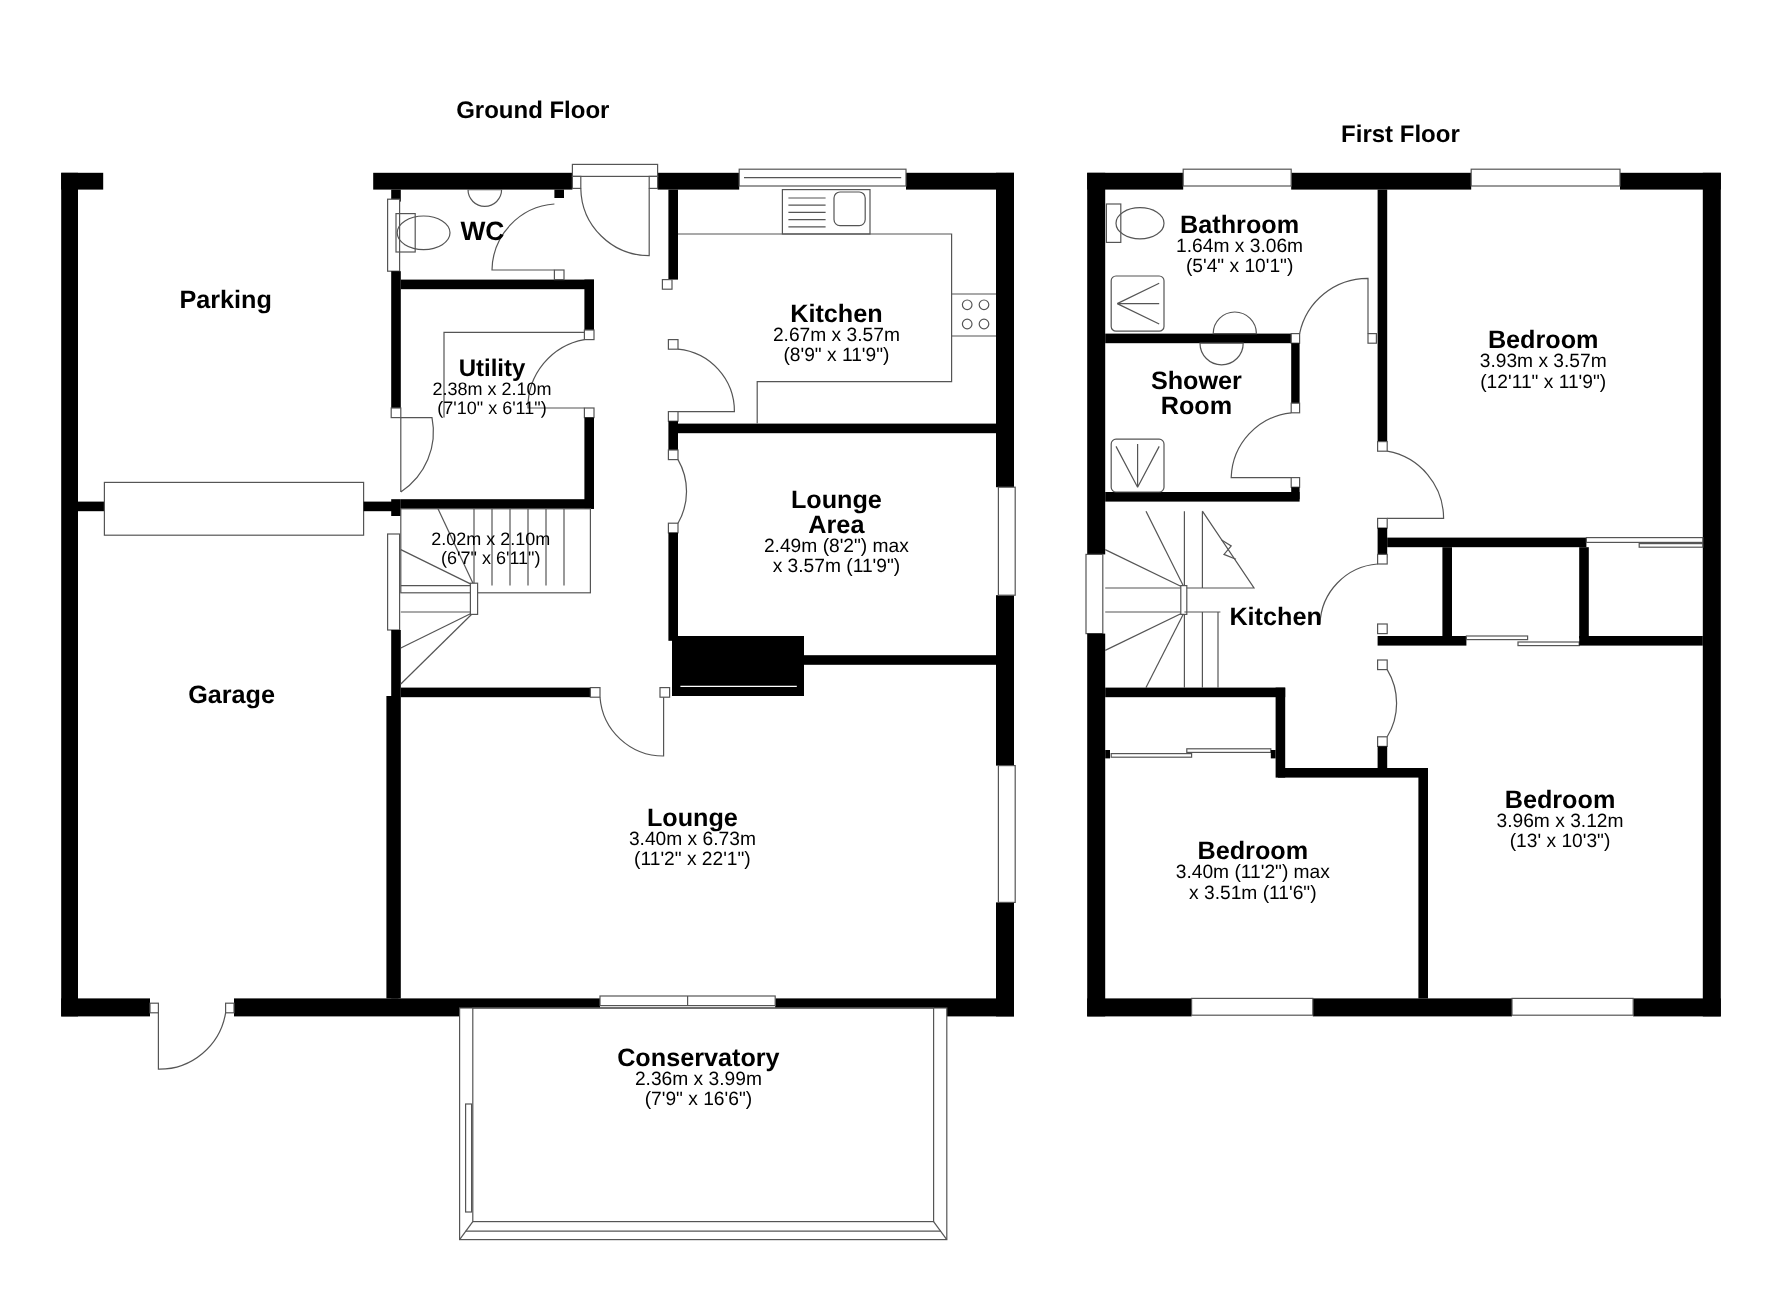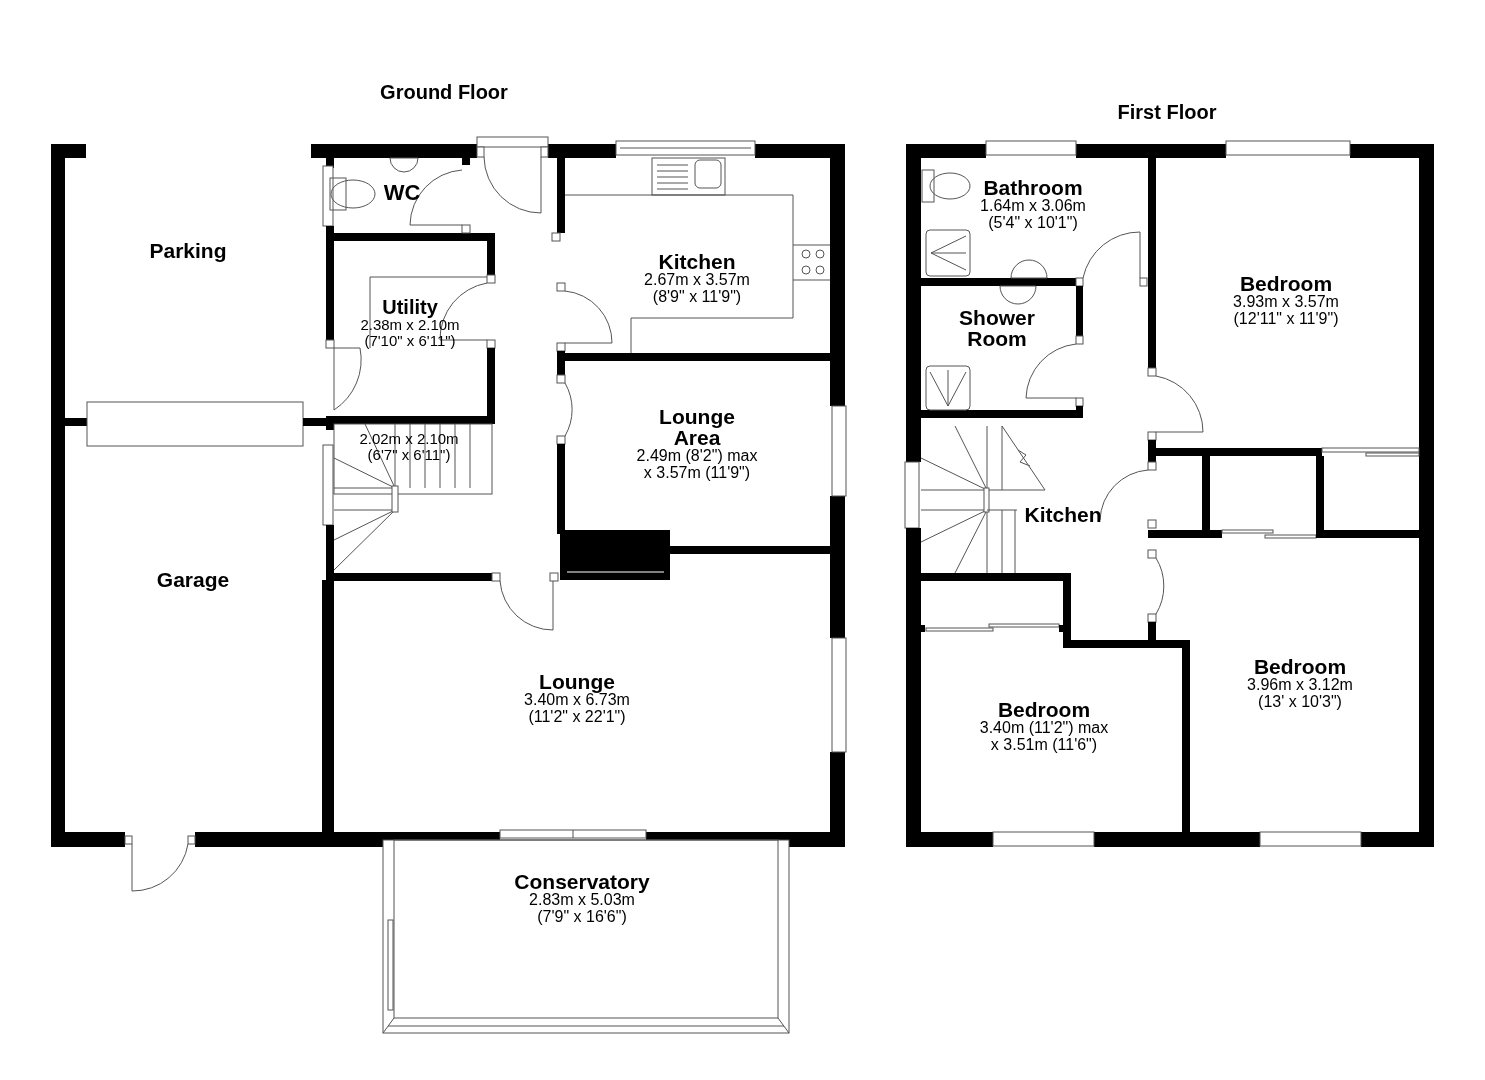--- a/index.html
+++ b/index.html
@@ -252,21 +252,21 @@
   <span class="room-name">Garage</span>
 </div>
 <div class="lbl" style="left:402px; top:182px;">
   <span class="room-name" style="font-size:22px;">WC</span>
 </div>
 <div class="lbl" style="left:410px; top:297px;">
   <span class="room-name" style="font-size:20px;">Utility</span>
   <span class="room-dim" style="font-size:15px;">2.38m x 2.10m</span>
   <span class="room-dim" style="font-size:15px;">(7'10" x 6'11")</span>
 </div>
-<div class="lbl" style="left:409px; top:431px;">
+<div class="lbl" style="left:409px; top:442px;">
   <span class="room-dim" style="font-size:15px;">2.02m x 2.10m</span>
   <span class="room-dim" style="font-size:15px;">(6'7" x 6'11")</span>
 </div>
 <div class="lbl" style="left:697px; top:251px;">
   <span class="room-name">Kitchen</span>
   <span class="room-dim">2.67m x 3.57m</span>
   <span class="room-dim">(8'9" x 11'9")</span>
 </div>
 <div class="lbl" style="left:697px; top:406px;">
   <span class="room-name">Lounge</span>
@@ -274,21 +274,21 @@
   <span class="room-dim">2.49m (8'2") max</span>
   <span class="room-dim">x 3.57m (11'9")</span>
 </div>
 <div class="lbl" style="left:577px; top:671px;">
   <span class="room-name">Lounge</span>
   <span class="room-dim">3.40m x 6.73m</span>
   <span class="room-dim">(11'2" x 22'1")</span>
 </div>
 <div class="lbl" style="left:582px; top:871px;">
   <span class="room-name">Conservatory</span>
-  <span class="room-dim">2.83m x 5.03m</span>
+  <span class="room-dim">2.36m x 3.99m</span>
   <span class="room-dim">(7'9" x 16'6")</span>
 </div>
 
 <div class="lbl" style="left:1033px; top:177px;">
   <span class="room-name">Bathroom</span>
   <span class="room-dim">1.64m x 3.06m</span>
   <span class="room-dim">(5'4" x 10'1")</span>
 </div>
 <div class="lbl" style="left:997px; top:307px;">
   <span class="room-name">Shower</span>

